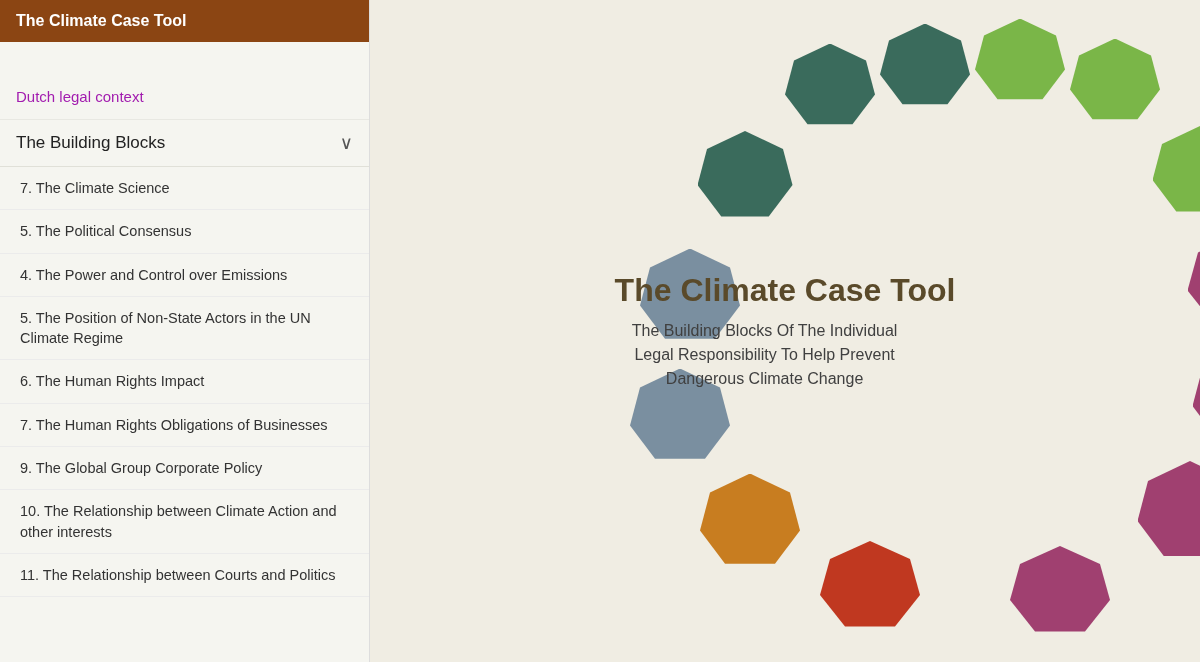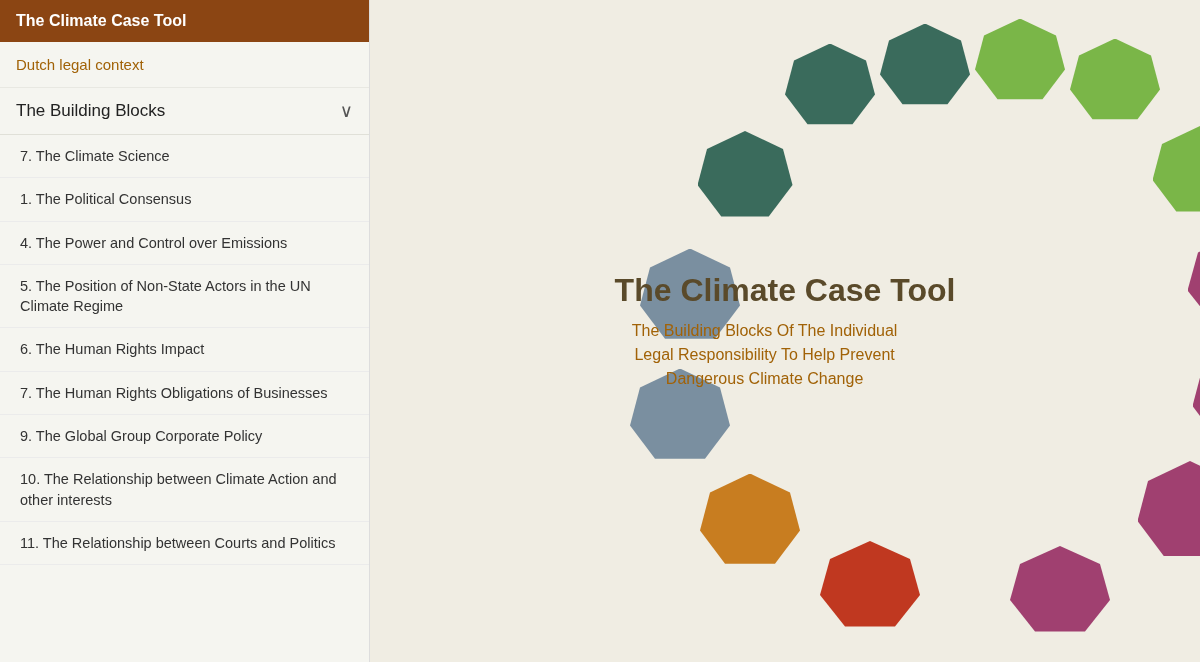--- a/index.html
+++ b/index.html
@@ -27,23 +27,24 @@
       background: #8B4513;
       color: white;
       padding: 12px 16px;
       font-size: 16px;
       font-weight: bold;
     }
 
     .sidebar-item-dutch {
       padding: 14px 16px;
       font-size: 15px;
-      color: #a16207;
+      color: #a21caf;
       cursor: pointer;
       border-bottom: 1px solid #e8e8e2;
+      margin-top: 32px;
     }
 
     .sidebar-section-header {
       padding: 12px 16px;
       font-size: 17px;
       font-weight: normal;
       color: #222;
       display: flex;
       justify-content: space-between;
       align-items: center;
@@ -89,21 +90,21 @@
     .center-title {
       font-size: 32px;
       font-weight: bold;
       color: #5a4a2a;
       margin-bottom: 10px;
       line-height: 1.2;
     }
 
     .center-subtitle {
       font-size: 16px;
-      color: #a16207;
+      color: #404040;
       line-height: 1.5;
       max-width: 300px;
     }
 
     
     .hex-ring {
       position: relative;
       width: 650px;
       height: 600px;
     }
@@ -122,21 +123,21 @@
 
   <div class="sidebar-item-dutch">Dutch legal context</div>
 
   <div class="sidebar-section-header">
     <span>The Building Blocks</span>
     <span class="chevron">∨</span>
   </div>
 
   <div id="sidebar-nav">
       <div class="sidebar-nav-item">7. The Climate Science</div>
-      <div class="sidebar-nav-item">1. The Political Consensus</div>
+      <div class="sidebar-nav-item">5. The Political Consensus</div>
       <div class="sidebar-nav-item">4. The Power and Control over Emissions</div>
       <div class="sidebar-nav-item">5. The Position of Non-State Actors in the UN Climate Regime</div>
       <div class="sidebar-nav-item">6. The Human Rights Impact</div>
       <div class="sidebar-nav-item">7. The Human Rights Obligations of Businesses</div>
       <div class="sidebar-nav-item">9. The Global Group Corporate Policy</div>
       <div class="sidebar-nav-item">10. The Relationship between Climate Action and other interests</div>
       <div class="sidebar-nav-item">11. The Relationship between Courts and Politics</div>
     </div>
 </div>
 

